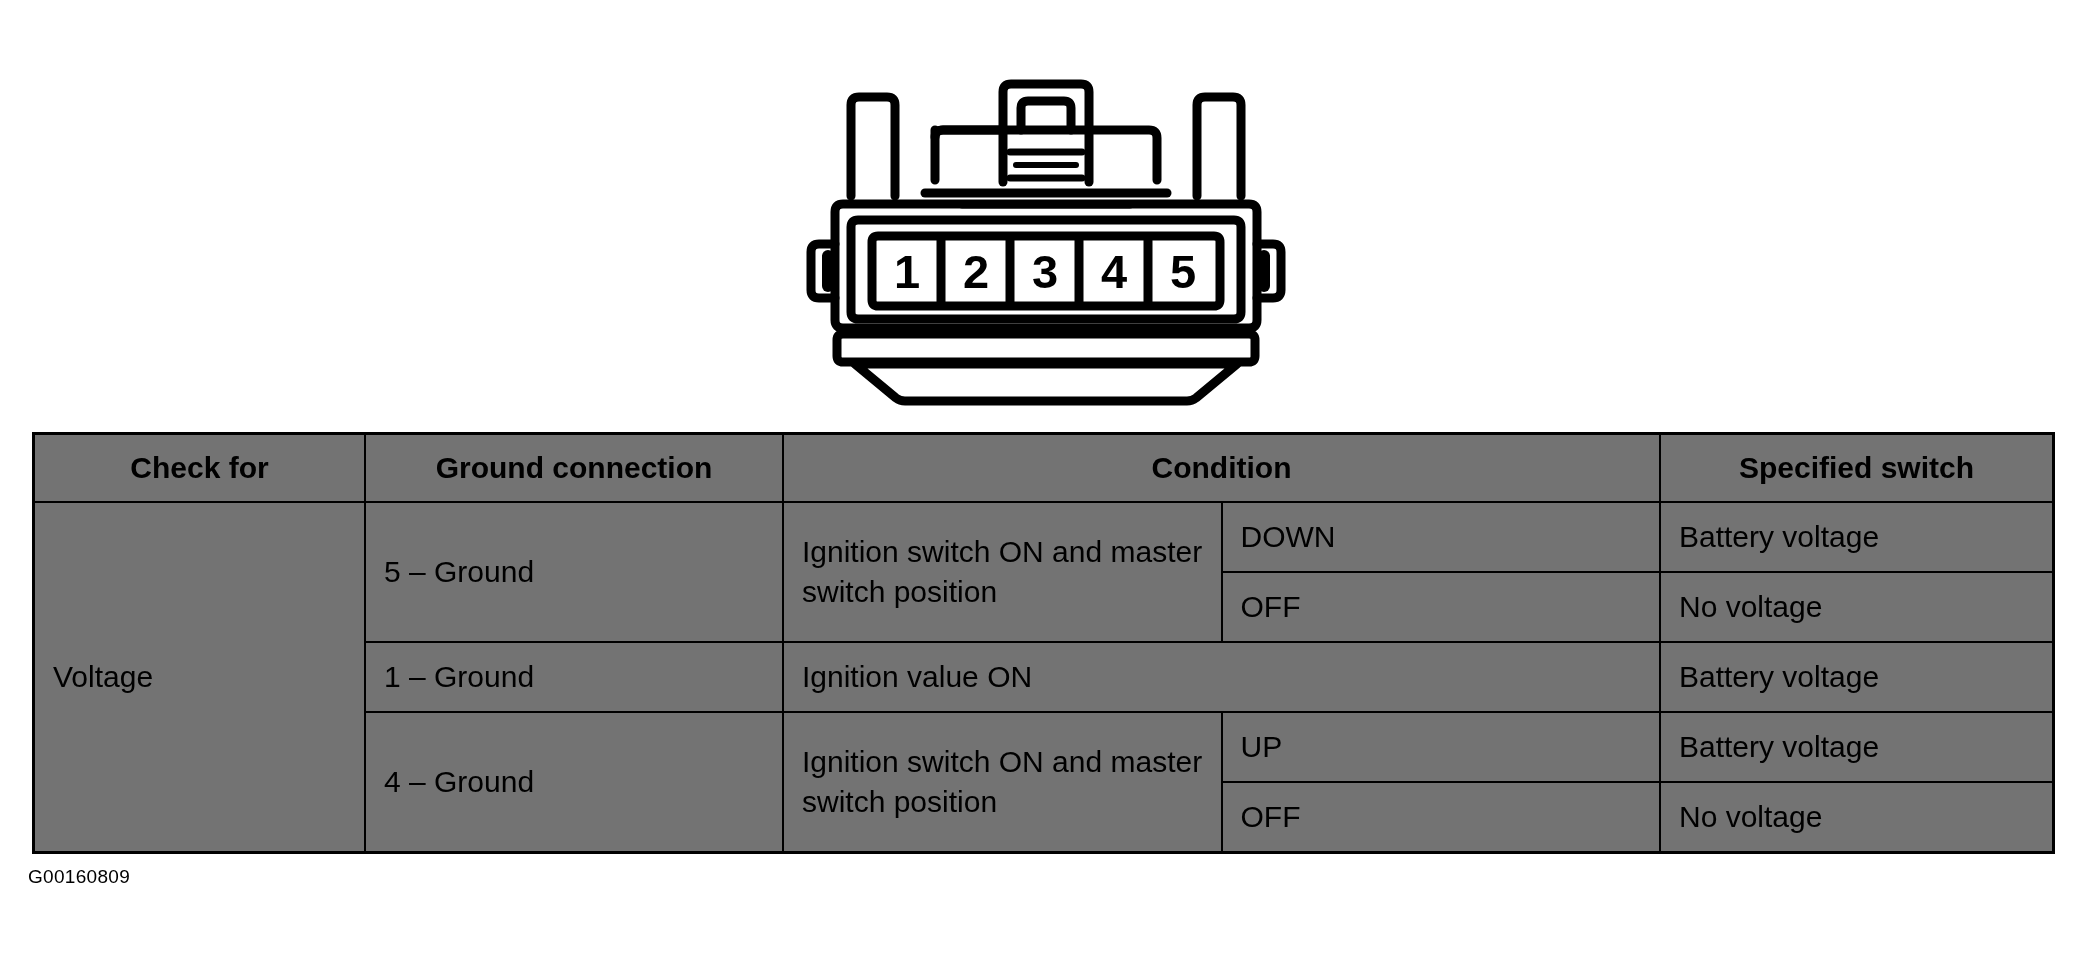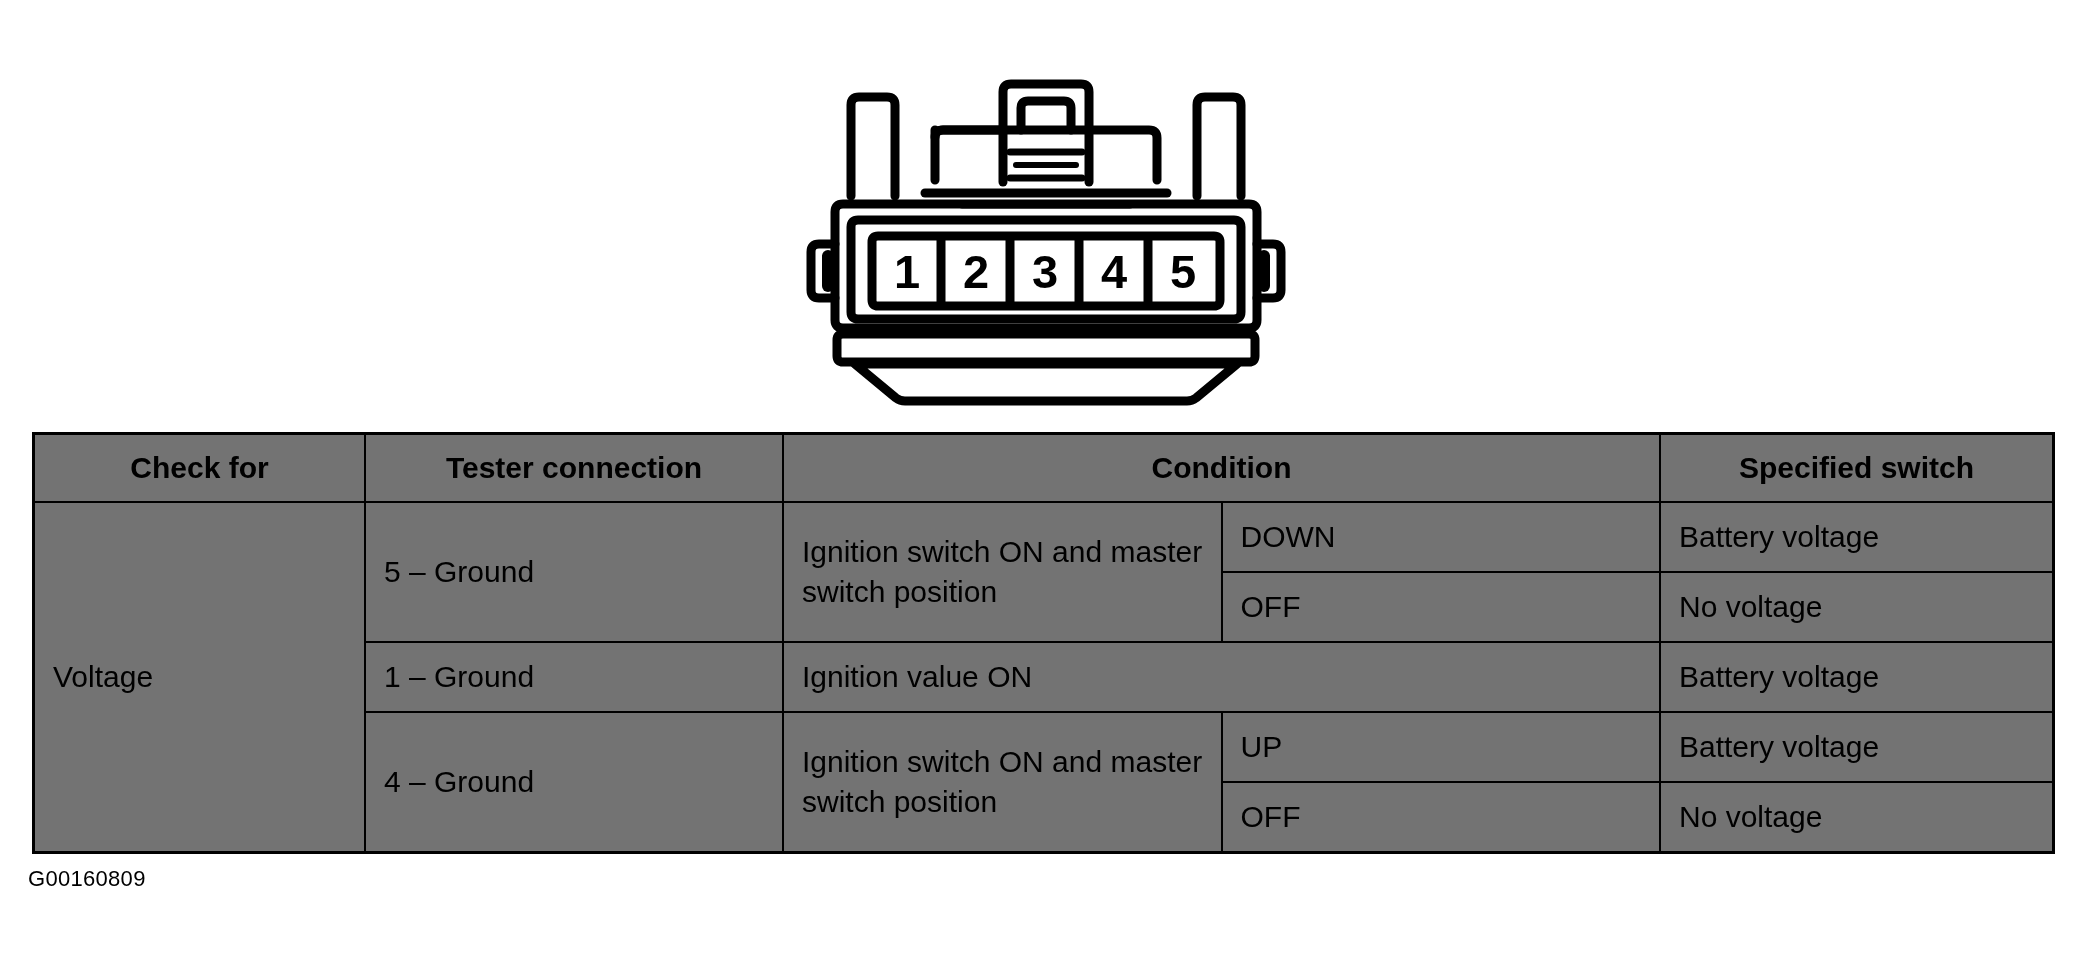--- a/index.html
+++ b/index.html
@@ -72,21 +72,21 @@
   td.tall   { height: 108px; }
   td.row-h  { height: 68px; }
 
   .cond-text { display: block; }
 
   
   #figure-code {
     position: absolute;
     left: 28px;
     top: 866px;
-    font-size: 22px;
+    font-size: 19px;
     letter-spacing: 0.3px;
     color: #000000;
     font-family: "Liberation Sans", sans-serif;
   }
 </style>
 </head>
 <body>
 
 <div id="connector-figure">
   <svg width="2087" height="420" viewBox="0 0 2087 420" xmlns="http://www.w3.org/2000/svg">
@@ -148,21 +148,21 @@
       <text x="1183" y="288">5</text>
     </g>
   </svg>
 </div>
 
 <div id="spec-table-wrap">
   <table class="spec-table">
     <thead>
       <tr>
         <th class="col-check">Check for</th>
-        <th class="col-tester">Tester connection</th>
+        <th class="col-tester">Ground connection</th>
         <th colspan="2">Condition</th>
         <th class="col-spec">Specified switch</th>
       </tr>
     </thead>
     <tbody>
 
       <tr>
         <td class="col-check" rowspan="5">Voltage</td>
         <td class="col-tester center tall" rowspan="2">5  –  Ground</td>
         <td class="col-cond-main tall" rowspan="2">

